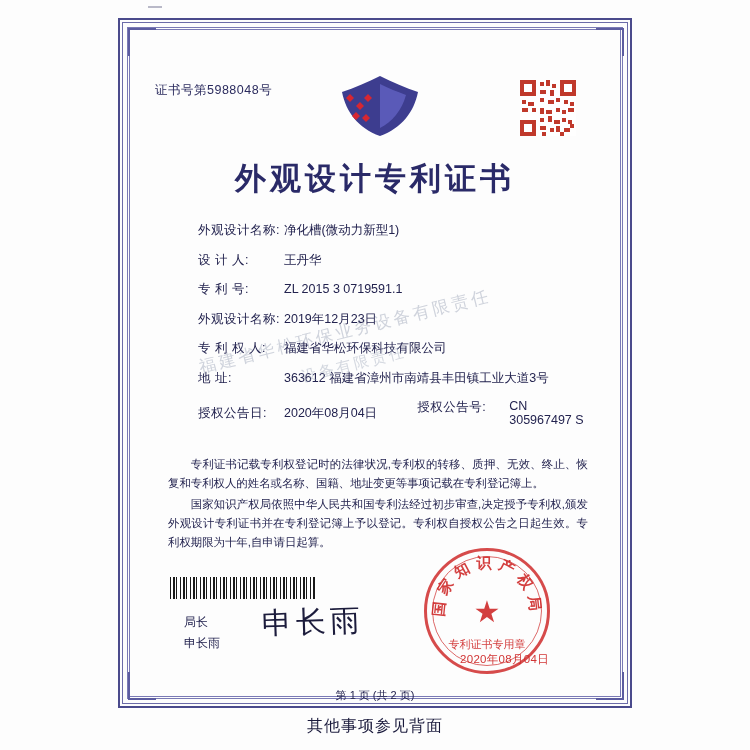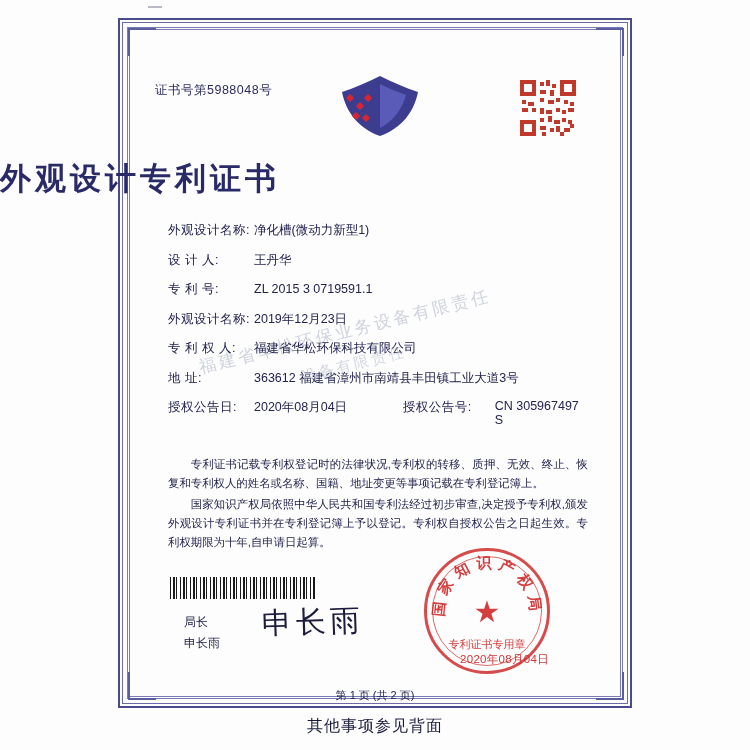--- a/index.html
+++ b/index.html
@@ -86,20 +86,21 @@
     width: 56px;
     height: 56px;
     background: #fff;
   }
 
   .title {
     position: absolute;
     left: 0;
     right: 0;
     top: 158px;
+    text-align: center;
     font-size: 31px;
     font-weight: bold;
     letter-spacing: 4px;
     color: #2a2a68;
     font-family: "DejaVu Sans", sans-serif;
   }
 
   .fields {
     position: absolute;
     left: 168px;
@@ -111,27 +112,28 @@
     align-items: baseline;
     margin-bottom: 13.5px;
     font-size: 12.5px;
     color: #23234f;
     line-height: 16px;
   }
   .field-label {
     width: 86px;
     flex: none;
     letter-spacing: 0.5px;
+    margin-left: 30px;
   }
   .field-value {
     flex: 1;
   }
   .pair-row {
     display: flex;
-    align-items: flex-start;
+    align-items: center;
     margin-bottom: 13.5px;
     font-size: 12.5px;
     color: #23234f;
   }
   .pair-left { width: 238px; display: flex; }
   .pair-right { display: flex; }
   .pair-right .field-label { width: 92px; }
 
   .body-text {
     position: absolute;

